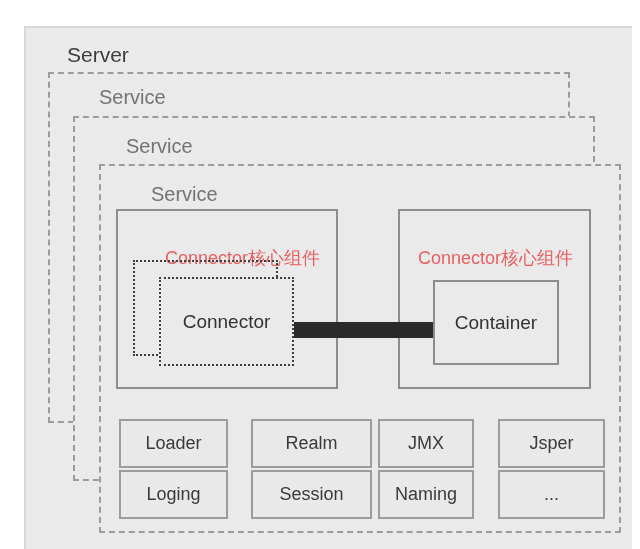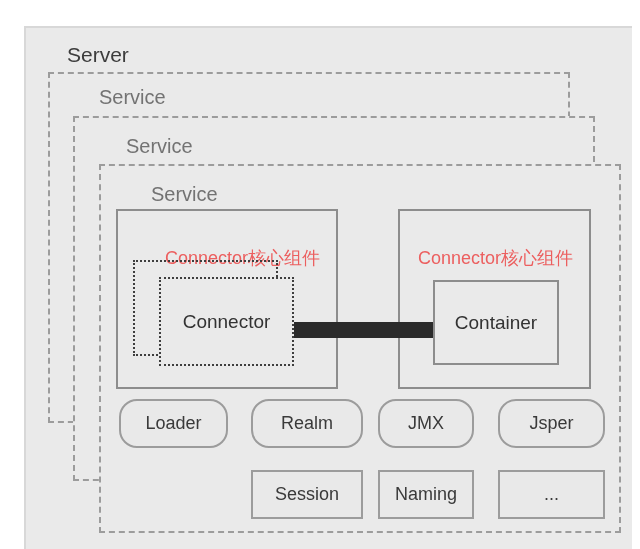--- a/index.html
+++ b/index.html
@@ -85,24 +85,24 @@
   }
 
   
   .component-box {
     height: 49px;
     background: #e9e9e9;
     border: 2px solid #9c9c9c;
     display: flex; align-items: center; justify-content: center;
     font-size: 18px; color: #3a3a3a;
   }
-  .row-1 { top: 383px; border-radius: 18px; }
+  .row-1 { top: 403px; }
   .row-2 { top: 454px; }
   .col-1 { left: 103px; width: 109px; }
-  .col-2 { left: 235px; width: 112px; }
+  .col-2 { left: 235px; width: 121px; }
   .col-3 { left: 362px; width: 96px; }
   .col-4 { left: 482px; width: 107px; text-align: center; }
 
   
   .watermark {
     left: 568px; top: 528px; width: 60px;
     font-size: 7px; line-height: 9px;
     text-align: right;
     color: #c3c3c3;
     letter-spacing: 0px;
@@ -141,19 +141,20 @@
     <span class="inner-label">Container</span>
   </div>
 
   <div class="abs link-line"></div>
 
   <div class="abs component-box row-1 col-1">Loader</div>
   <div class="abs component-box row-1 col-2">Realm</div>
   <div class="abs component-box row-1 col-3">JMX</div>
   <div class="abs component-box row-1 col-4">Jsper</div>
 
+  <div class="abs component-box row-2 col-1">Loging</div>
   <div class="abs component-box row-2 col-2">Session</div>
   <div class="abs component-box row-2 col-3">Naming</div>
   <div class="abs component-box row-2 col-4">...</div>
 
   <div class="abs watermark">稀土掘金技术社区</div>
 
 </div>
 
 </body></html>

